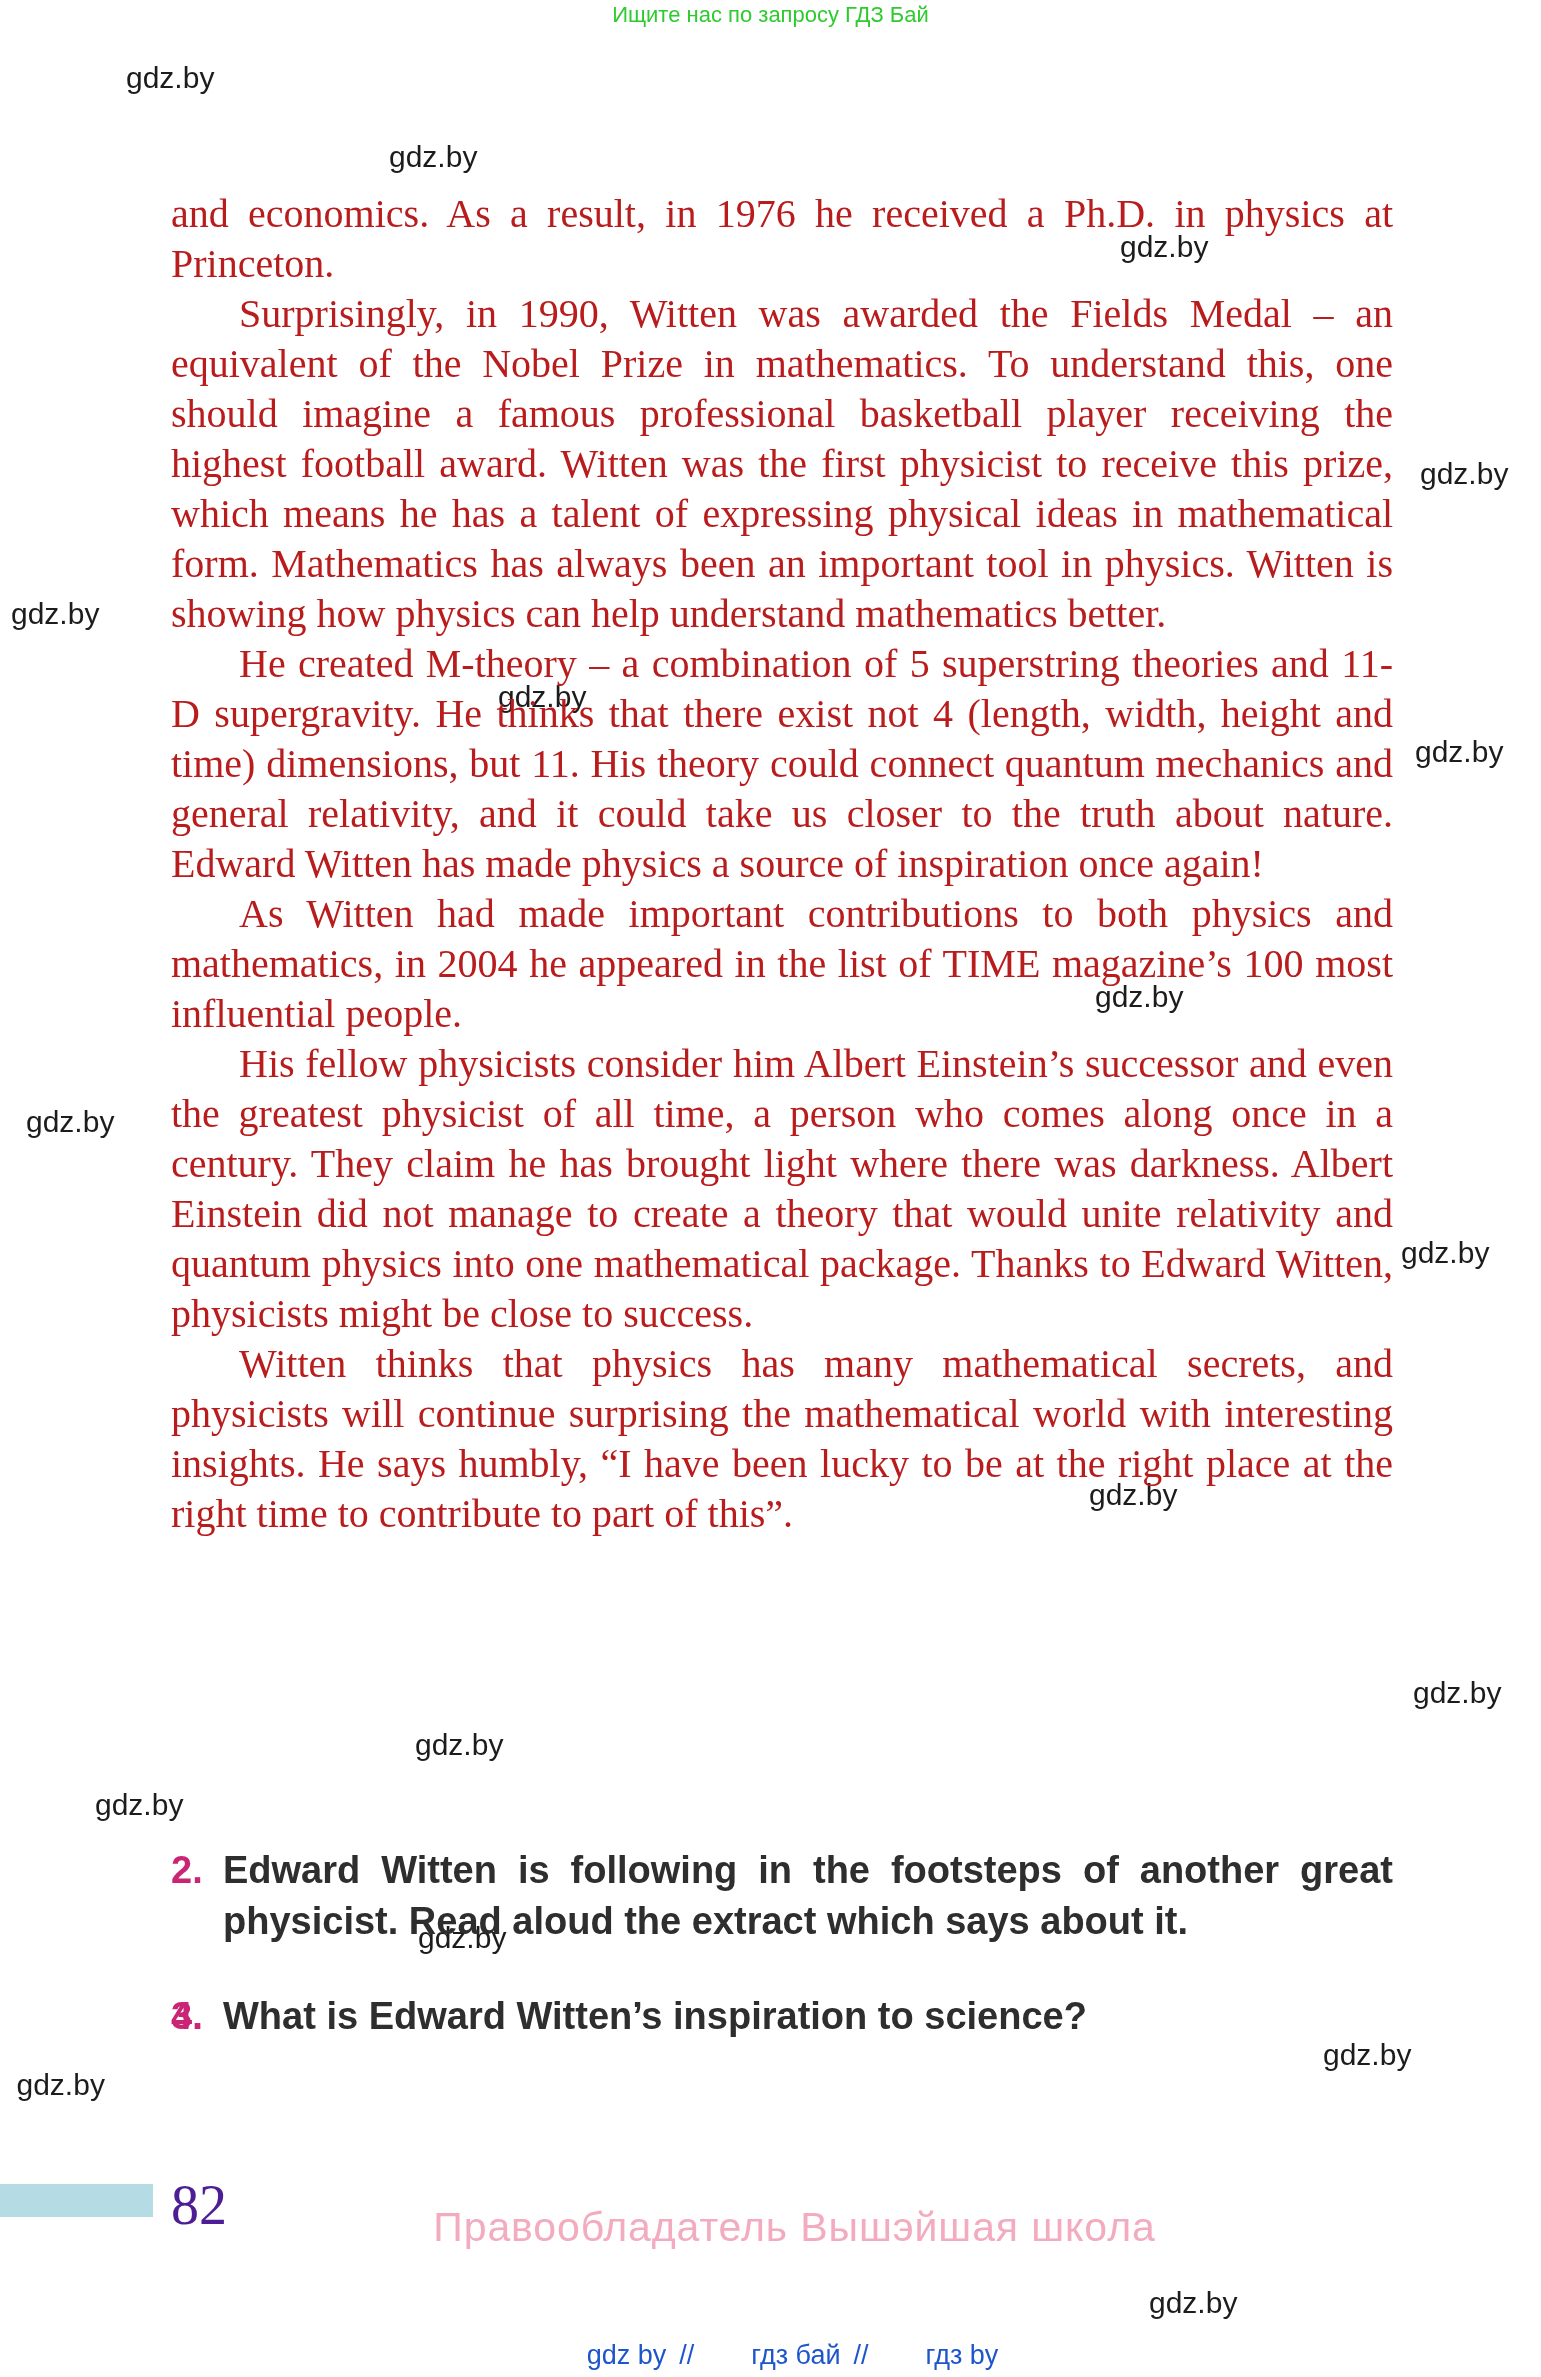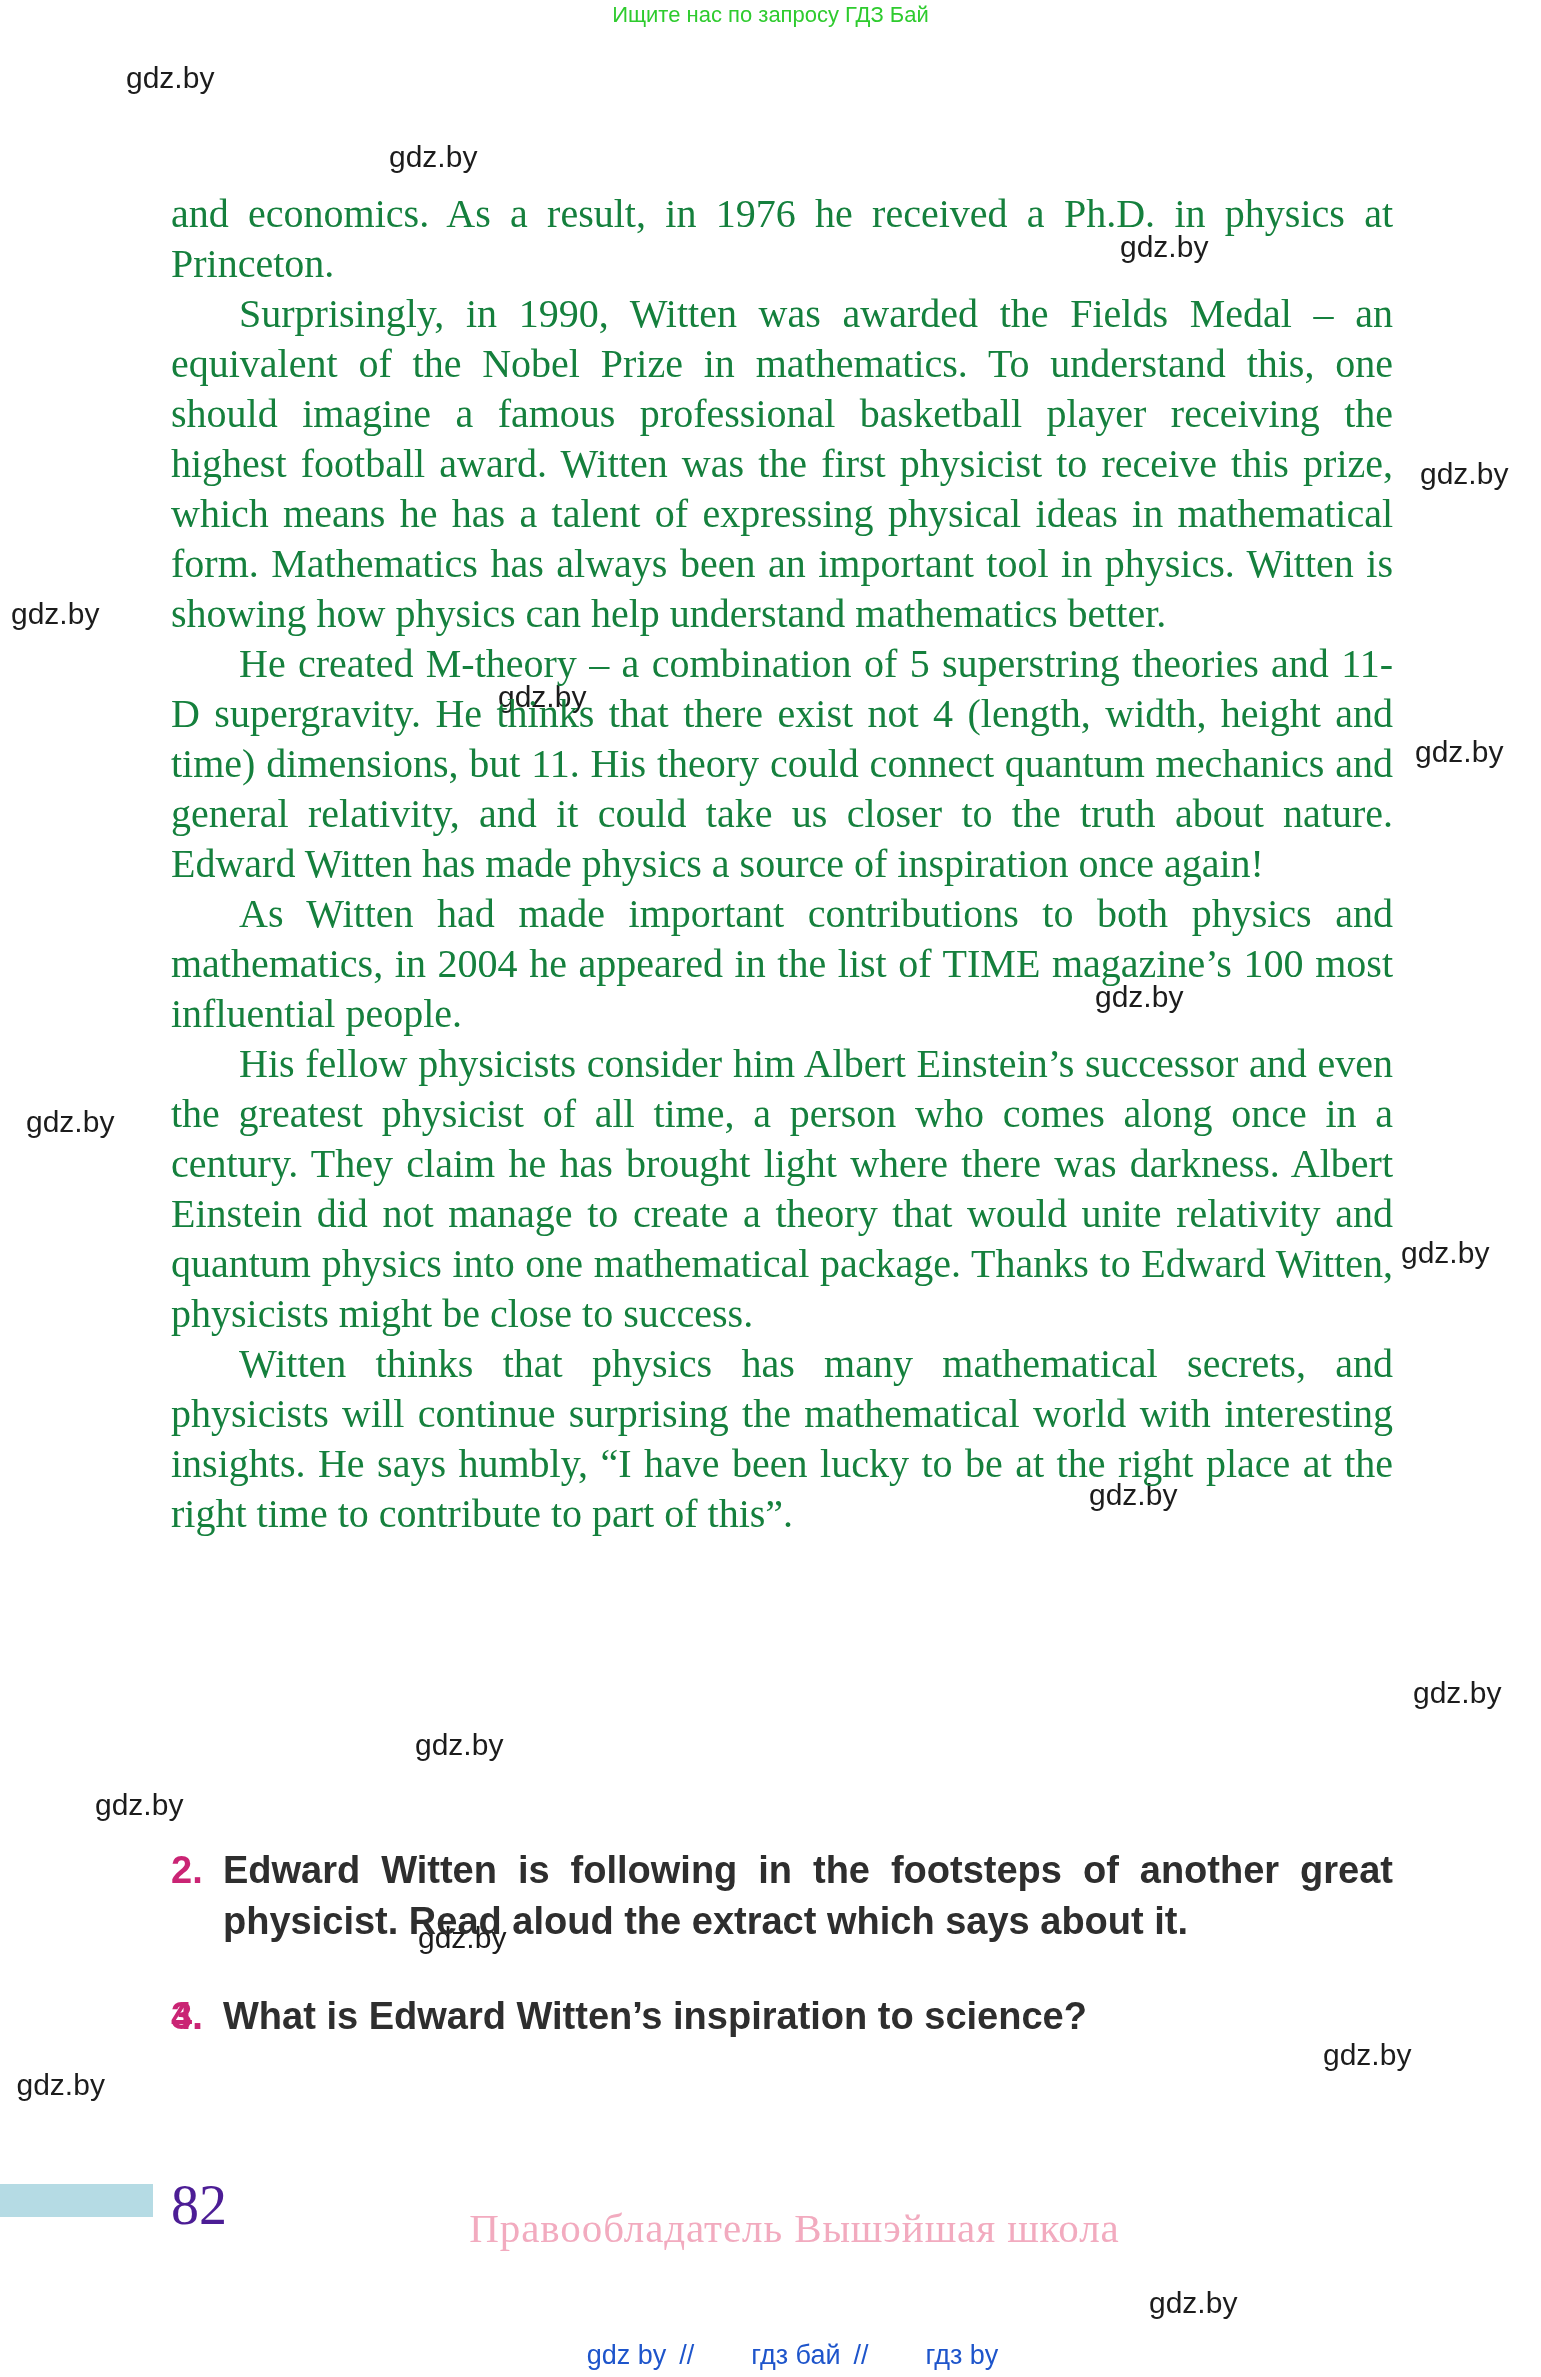--- a/index.html
+++ b/index.html
@@ -28,21 +28,21 @@
     white-space: nowrap;
     line-height: 1.1;
   }
   .article {
     position: absolute;
     left: 171px;
     top: 189px;
     width: 1222px;
     font-size: 40px;
     line-height: 50px;
-    color: #15803d;
+    color: #b91c1c;
     text-align: justify;
   }
   .article p { margin: 0; text-indent: 68px; }
   .article p.continuation { text-indent: 0; }
   .questions {
     position: absolute;
     left: 171px;
     top: 1845px;
     width: 1222px;
     font-family: "Liberation Sans", sans-serif;
@@ -72,21 +72,21 @@
     position: absolute;
     left: 171px; top: 2173px;
     font-family: "Liberation Serif", serif;
     font-size: 56px;
     color: #4c1d95;
   }
   .copyright {
     position: absolute;
     top: 2204px; left: 0; right: 0;
     text-align: center;
-    font-family: Liberation Serif, serif;
+    font-family: Liberation Sans, sans-serif;
     font-size: 41px;
     color: #f2abbf;
     letter-spacing: 0.9px;
     padding-left: 48px;
   }
   .bottom-links {
     position: absolute;
     top: 2340px; left: 0; right: 0;
     text-align: center;
     font-family: "Liberation Sans", sans-serif;

